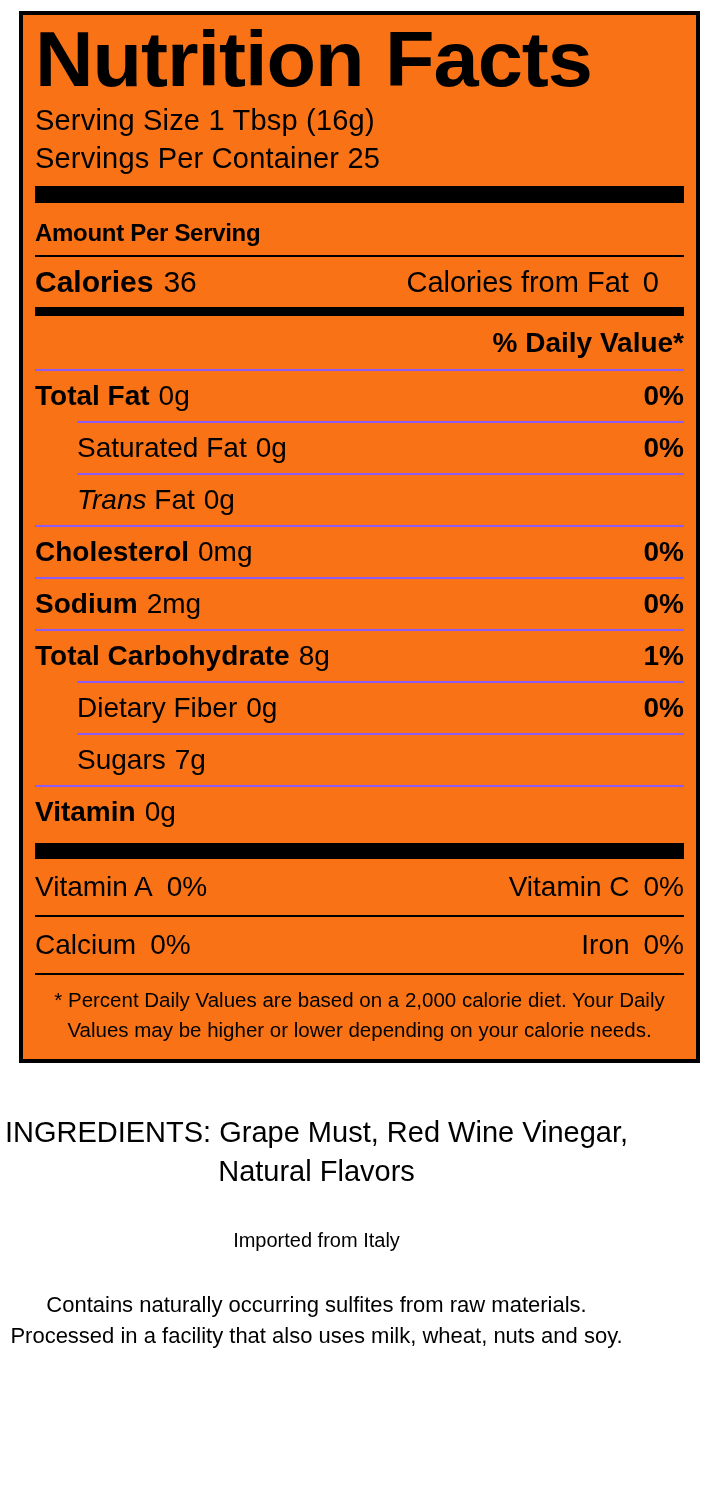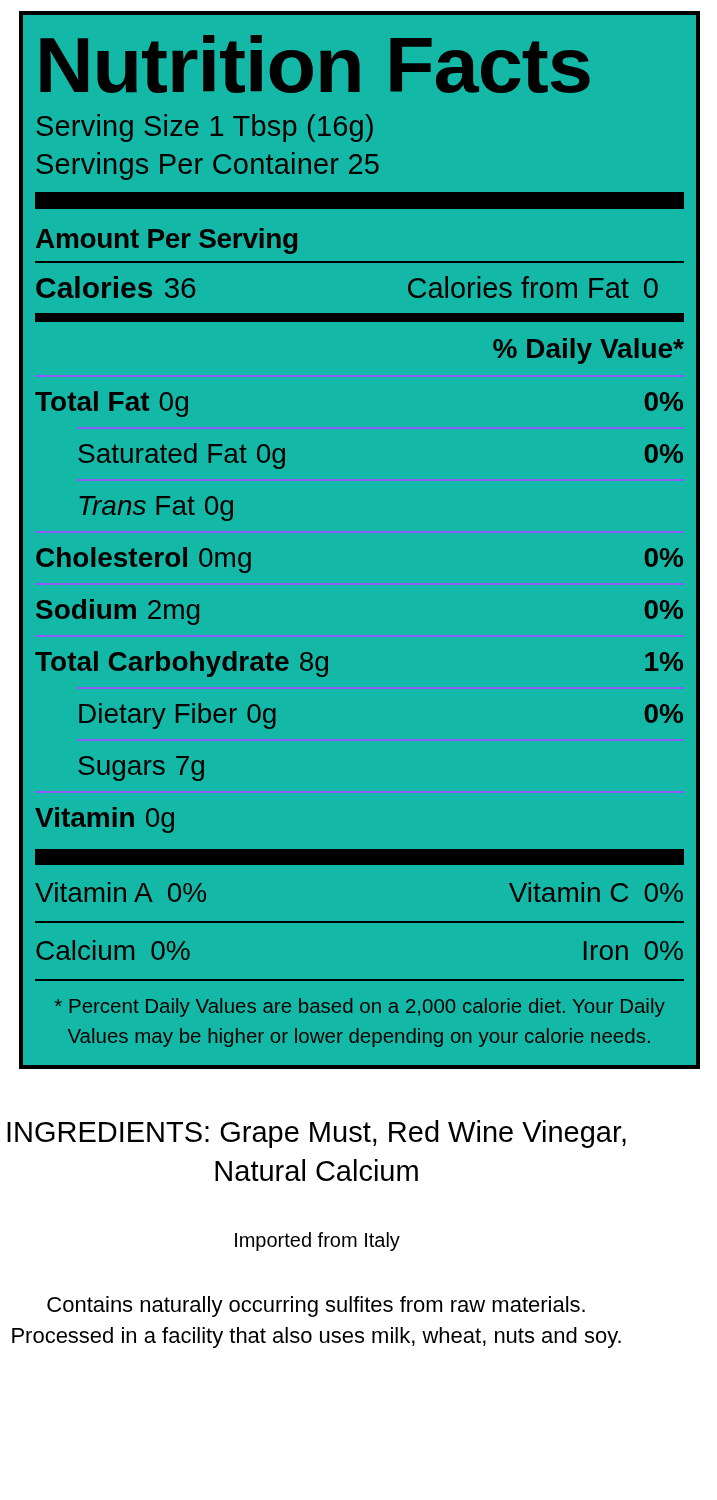--- a/index.html
+++ b/index.html
@@ -11,22 +11,22 @@
   }
   body { position: relative; min-height: 1500px; overflow: hidden; }
 
   
   .label-box {
     position: absolute;
     left: 19px;
     top: 11px;
     width: 681px;
     border: 4px solid #000;
-    background: #14b8a6;
-    padding: 6px 12px 0 12px;
+    background: #f97316;
+    padding: 0 12px 0 12px;
   }
 
   .nf-title {
     margin-top: 2px;
     font-size: 78px;
     line-height: 84px;
     font-weight: 900;
     letter-spacing: -1px;
     white-space: nowrap;
     transform: scaleX(1.04);
@@ -38,21 +38,21 @@
     line-height: 38px;
     letter-spacing: 0.2px;
   }
 
   .bar { background: #000; width: 100%; }
   .bar-thick  { height: 17px; margin-top: 9px; }
   .bar-med    { height: 9px; }
   .bar-thick2 { height: 16px; margin-top: 6px; }
 
   .aps {
-    font-size: 28px;
+    font-size: 24px;
     line-height: 28px;
     font-weight: bold;
     padding: 16px 0 8px 0;
     letter-spacing: -0.3px;
   }
 
   .calories-row {
     border-top: 2px solid #000;
     display: flex;
     justify-content: space-between;
@@ -209,20 +209,20 @@
   <div class="footnote">
     <div>* Percent Daily Values are based on a 2,000 calorie diet. Your Daily</div>
     <div>Values may be higher or lower depending on your calorie needs.</div>
   </div>
 
 </div>
 
 <div class="below">
   <div class="ingredients">
     <div>INGREDIENTS: Grape Must, Red Wine Vinegar,</div>
-    <div>Natural Calcium</div>
+    <div>Natural Flavors</div>
   </div>
   <div class="origin">Imported from Italy</div>
   <div class="allergen">
     <div>Contains naturally occurring sulfites from raw materials.</div>
     <div>Processed in a facility that also uses milk, wheat, nuts and soy.</div>
   </div>
 </div>
 
 </body></html>

